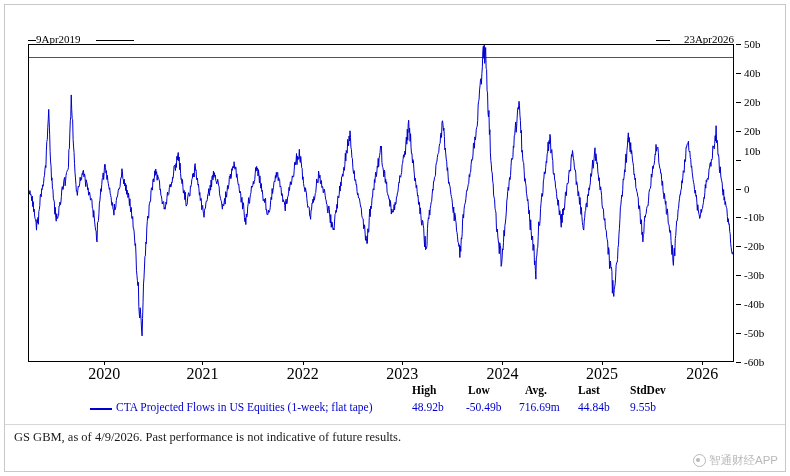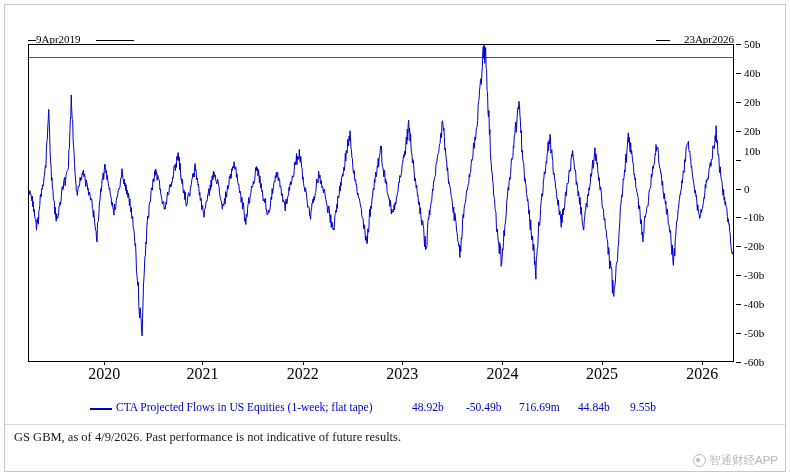--- a/index.html
+++ b/index.html
@@ -290,20 +290,27 @@
       <div class="x-tick" style="left: 374.18px;">2023</div>
       <div class="x-tick-mark" style="left: 374.18px;"></div>
       <div class="x-tick" style="left: 474.432px;">2024</div>
       <div class="x-tick-mark" style="left: 474.432px;"></div>
       <div class="x-tick" style="left: 573.978px;">2025</div>
       <div class="x-tick-mark" style="left: 573.978px;"></div>
       <div class="x-tick" style="left: 674.23px;">2026</div>
       <div class="x-tick-mark" style="left: 674.23px;"></div>
     </div>
 
+  <div id="stats-header">
+    <div class="stat-head" style="left:412px;">High</div>
+    <div class="stat-head" style="left:468px;">Low</div>
+    <div class="stat-head" style="left:525px;">Avg.</div>
+    <div class="stat-head" style="left:578px;">Last</div>
+    <div class="stat-head" style="left:630px;">StdDev</div>
+  </div>
 
   <div id="legend-row">
     <div id="legend-line"></div>
     <div id="legend-label">CTA Projected Flows in US Equities (1-week; flat tape)</div>
     <div class="stat-val" style="left:412px;">48.92b</div>
     <div class="stat-val" style="left:466px;">-50.49b</div>
     <div class="stat-val" style="left:519px;">716.69m</div>
     <div class="stat-val" style="left:578px;">44.84b</div>
     <div class="stat-val" style="left:630px;">9.55b</div>
   </div>

